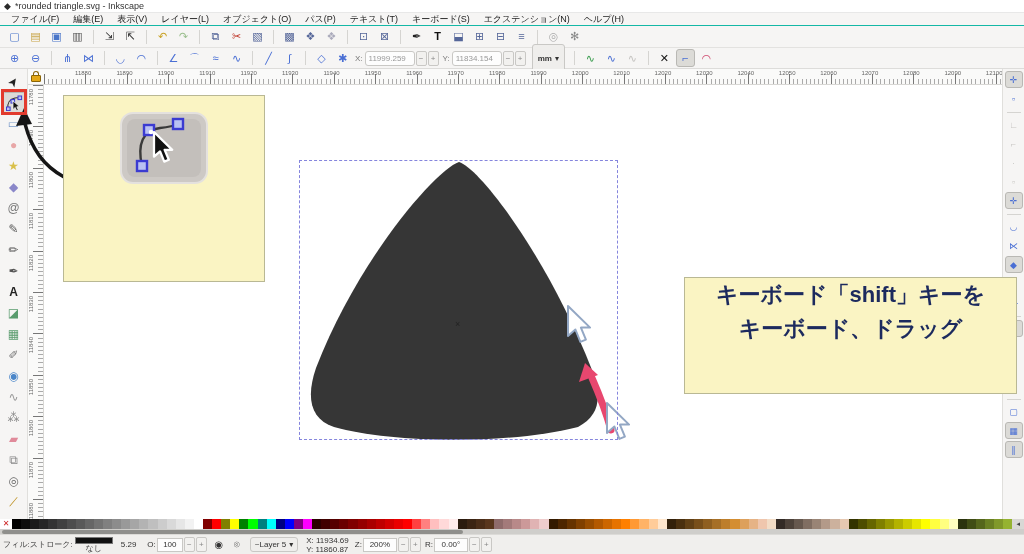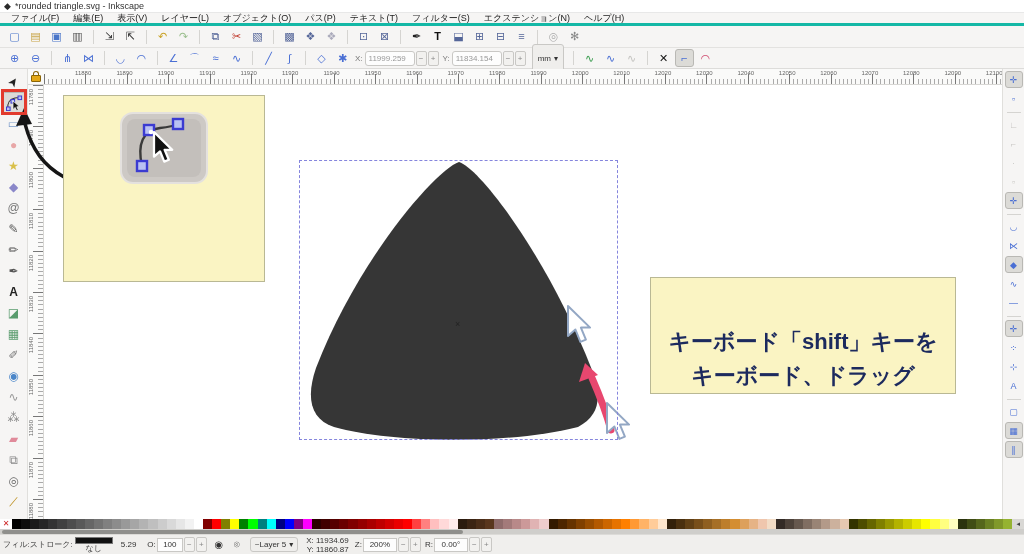--- a/index.html
+++ b/index.html
@@ -3,34 +3,34 @@
 <meta charset="utf-8">
 <style>
   *{box-sizing:border-box;margin:0;padding:0;font-family:"Liberation Sans","DejaVu Sans",sans-serif;}
   html,body{width:1024px;height:554px;overflow:hidden;background:#fff;}
   #app{position:relative;width:1024px;height:554px;background:#f6f5f4;font-size:9px;color:#222;}
 
   .titlebar{height:13px;background:#ffffff;display:flex;align-items:center;padding-left:4px;gap:4px;border-bottom:1px solid #e8e8e8;}
   .titlebar .appicon{font-size:9px;color:#2b2b2b;line-height:1;}
   .titlebar .title{font-size:9px;color:#333;}
 
-  .menubar{height:13px;background:#f6f5f4;display:flex;align-items:center;padding-left:4px;border-bottom:3px solid #14b8a6;}
+  .menubar{height:13px;background:#f6f5f4;display:flex;align-items:center;padding-left:4px;border-bottom:1px solid #14b8a6;}
   .menu-item{padding:0 7px;font-size:9px;color:#222;cursor:default;}
 
   .toolbar1{height:22px;background:#f6f5f4;display:flex;align-items:center;padding-left:4px;border-bottom:1px solid #e3e2e0;}
   .toolbar2{height:21px;background:#f6f5f4;display:flex;align-items:center;padding-left:4px;border-bottom:1px solid #dddcda;}
   .tbtn{width:19px;height:18px;display:flex;align-items:center;justify-content:center;border-radius:3px;margin:0 1px;}
   .tbtn span{line-height:1;}
   .tbtn.pressed{background:#dcdbd7;border:1px solid #b9b8b4;}
   .tsep{width:1px;height:14px;background:#d5d4d1;margin:0 5px;}
   .coordfield{display:flex;align-items:center;gap:1px;margin:0 2px;}
   .coordfield .lbl{color:#777;font-size:8px;margin-right:1px;}
   .coordfield input{width:50px;height:15px;border:1px solid #c9c8c5;border-radius:3px;background:#fdfdfd;font-size:8px;color:#999;padding:0 3px;}
   .stepbtn{width:11px;height:15px;border:1px solid #c9c8c5;background:#f2f1ef;border-radius:2px;font-size:8px;color:#888;display:flex;align-items:center;justify-content:center;}
-  .unitbox{height:29px;border:1px solid #c9c8c5;background:#efeeec;border-radius:3px;font-size:8px;color:#333;display:flex;align-items:center;padding:0 5px;gap:3px;margin:0 4px;}
+  .unitbox{height:29px;border:1px solid #c9c8c5;background:#efeeec;border-radius:3px;font-size:8px;color:#333;display:flex;align-items:center;padding:0 5px;gap:3px;margin:0 4px;font-weight:bold;}
 
   .workrow{display:flex;height:450px;}
   .toolbox{width:28px;background:#f6f5f4;border-right:1px solid #e0dfdc;display:flex;flex-direction:column;align-items:center;padding-top:2px;}
   .toolbtn{width:24px;height:21px;display:flex;align-items:center;justify-content:center;border-radius:3px;flex:none;}
   .toolbtn.pressed{background:#dcdbd7;border:1px solid #b9b8b4;}
 
   .maincol{width:974px;display:flex;flex-direction:column;}
   .hruler{position:relative;height:16px;background:#fafaf9;border-bottom:1px solid #d8d7d4;overflow:hidden;}
   .hruler .minor{position:absolute;left:16px;right:0;bottom:0;height:5px;background:repeating-linear-gradient(90deg,#aaa 0,#aaa 1px,transparent 1px,transparent 4.14px);}
   .hruler .major{position:absolute;left:16px;right:0;bottom:0;height:10px;background:repeating-linear-gradient(90deg,#777 0,#777 1px,transparent 1px,transparent 41.4px);}
@@ -64,29 +64,29 @@
   .fs-labels{text-align:right;color:#444;}
   .fs-vals{display:flex;flex-direction:column;line-height:9px;margin-left:2px;}
   .fill-swatch{width:38px;height:7px;background:#111;border:1px solid #777;}
   .stroke-none{color:#444;text-align:center;}
   .sw-width{margin:0 8px;color:#333;}
   .op-box{display:flex;align-items:center;gap:1px;margin:0 3px;}
   .op-box .val{width:26px;height:14px;border:1px solid #c9c8c5;background:#fdfdfd;display:flex;align-items:center;justify-content:center;font-size:8px;}
   .mini-icon{width:16px;height:14px;display:flex;align-items:center;justify-content:center;font-size:10px;color:#333;margin:0 1px;}
   .layerbox{height:15px;border:1px solid #c9c8c5;background:#efeeec;border-radius:3px;display:flex;align-items:center;padding:0 4px;gap:3px;margin:0 4px;font-size:8px;}
   .statusmsg{flex:1;color:#333;font-size:8.5px;white-space:nowrap;overflow:hidden;}
-  .xyblock{display:flex;flex-direction:column;line-height:9px;text-align:right;margin:0 4px;color:#333;}
+  .xyblock{display:flex;flex-direction:column;line-height:9px;text-align:left;margin:0 4px;color:#333;}
   .zrbox{display:flex;align-items:center;gap:1px;margin:0 2px;}
   .zrbox .val{width:34px;height:14px;border:1px solid #c9c8c5;background:#fdfdfd;display:flex;align-items:center;justify-content:center;font-size:8px;}
 
   .overlay{position:absolute;inset:0;pointer-events:none;z-index:50;}
   .note{position:absolute;background:#faf4c3;border:1px solid #b9b894;text-align:center;color:#1c2a5e;font-weight:bold;}
   .note1{left:63px;top:95px;width:202px;height:187px;padding-top:16px;}
   .note1 .txt{margin-top:12px;font-size:21px;line-height:29px;}
-  .note2{left:650px;top:277px;width:306px;height:117px;display:flex;flex-direction:column;justify-content:flex-end;}
+  .note2{left:684px;top:277px;width:333px;height:117px;display:flex;flex-direction:column;justify-content:flex-start;}
   .note2 .txt{font-size:22px;line-height:34px;}
   .redframe{position:absolute;left:1px;top:89px;width:26px;height:26px;border:3px solid #e23b2e;}
   .selrect{position:absolute;left:299px;top:160px;width:319px;height:280px;border:1px dashed #8585dd;}
   .center-x{position:absolute;left:455px;top:319px;font-size:9px;color:#222;}
 </style>
 </head>
 <body>
 
 <div id="app">
 
@@ -96,21 +96,21 @@
   </div>
 
   <div class="menubar" id="menubar">
       <span class="menu-item">ファイル(F)</span>
       <span class="menu-item">編集(E)</span>
       <span class="menu-item">表示(V)</span>
       <span class="menu-item">レイヤー(L)</span>
       <span class="menu-item">オブジェクト(O)</span>
       <span class="menu-item">パス(P)</span>
       <span class="menu-item">テキスト(T)</span>
-      <span class="menu-item">フィルター(S)</span>
+      <span class="menu-item">キーボード(S)</span>
       <span class="menu-item">エクステンション(N)</span>
       <span class="menu-item">ヘルプ(H)</span>
     </div>
 
   <div class="toolbar1" id="toolbar1">
       <div class="tbtn">
         <span style="color: rgb(74, 118, 201); font-size: 11px;">▢</span>
       </div>
       <div class="tbtn">
         <span style="color: rgb(201, 166, 74); font-size: 11px;">▤</span>

